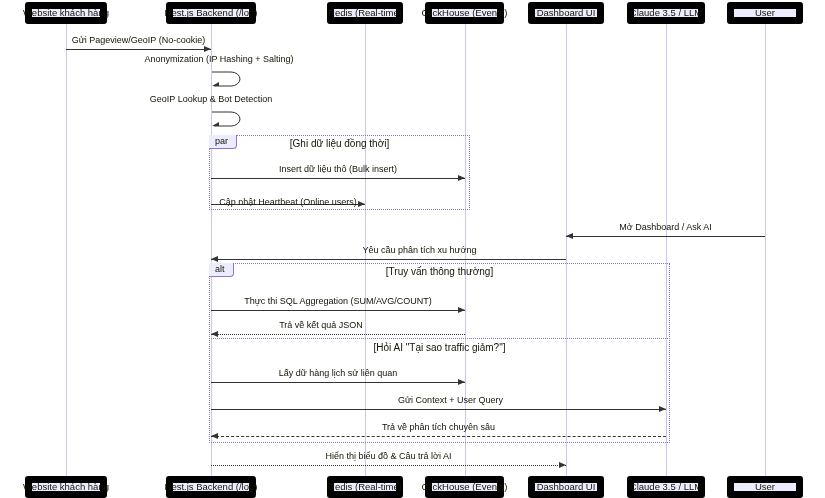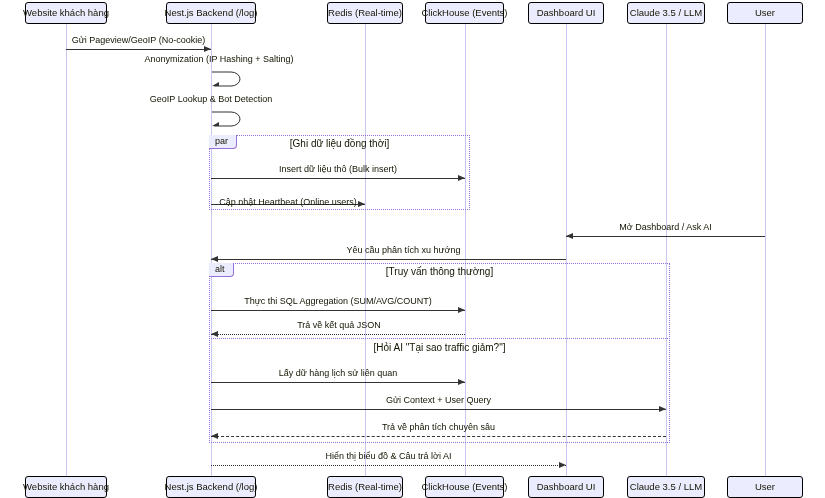--- a/index.html
+++ b/index.html
@@ -16,21 +16,21 @@
     width: 825px;
     height: 498px;
     overflow: hidden;
     background: #ffffff;
   }
   
   .actor-box {
     position: absolute;
     box-sizing: border-box;
     background: #ECECFF;
-    border: 1px solid #000000;
+    border: 7px solid #000000;
     border-radius: 3px;
     color: #131300;
     font-size: 9.5px;
     line-height: 1.1;
     text-align: center;
     display: flex;
     align-items: center;
     justify-content: center;
     padding: 0 3px;
     white-space: nowrap;
@@ -160,33 +160,33 @@
       <div class="arrow-head right" style="top: 175px; left: 458px;"></div>
       <div class="msg-label" style="left: 211px; width: 254px; top: 165px;">Insert dữ liệu thô (Bulk insert)</div>
       <div class="msg-line" style="left: 211px; width: 154px; top: 204px;"></div>
       <div class="arrow-head right" style="top: 201px; left: 358px;"></div>
       <div class="msg-label" style="left: 211px; width: 154px; top: 198px;">Cập nhật Heartbeat (Online users)</div>
       <div class="msg-line" style="left: 566px; width: 199px; top: 236px;"></div>
       <div class="arrow-head left" style="top: 233px; left: 566px;"></div>
       <div class="msg-label" style="left: 566px; width: 199px; top: 223px;">Mở Dashboard / Ask AI</div>
       <div class="msg-line" style="left: 211px; width: 355px; top: 259px;"></div>
       <div class="arrow-head left" style="top: 256px; left: 211px;"></div>
-      <div class="msg-label" style="left: 203px; width: 355px; top: 246px; padding-left: 23px;">Yêu cầu phân tích xu hướng</div>
+      <div class="msg-label" style="left: 219px; width: 355px; top: 246px; padding-left: 23px;">Yêu cầu phân tích xu hướng</div>
       <div class="msg-line" style="left: 211px; width: 254px; top: 310px;"></div>
       <div class="arrow-head right" style="top: 307px; left: 458px;"></div>
       <div class="msg-label" style="left: 211px; width: 254px; top: 297px;">Thực thi SQL Aggregation (SUM/AVG/COUNT)</div>
       <div class="msg-line dotted" style="left: 211px; width: 254px; top: 334px;"></div>
       <div class="arrow-head left" style="top: 331px; left: 211px;"></div>
-      <div class="msg-label" style="left: 212px; width: 254px; top: 321px;">Trả về kết quả JSON</div>
+      <div class="msg-label" style="left: 194px; width: 254px; top: 321px;">Trả về kết quả JSON</div>
       <div class="msg-line" style="left: 211px; width: 254px; top: 382px;"></div>
       <div class="arrow-head right" style="top: 379px; left: 458px;"></div>
       <div class="msg-label" style="left: 211px; width: 254px; top: 369px;">Lấy dữ hàng lịch sử liên quan</div>
       <div class="msg-line" style="left: 211px; width: 455px; top: 409px;"></div>
       <div class="arrow-head right" style="top: 406px; left: 659px;"></div>
-      <div class="msg-label" style="left: 211px; width: 455px; top: 396px;">Gửi Context + User Query</div>
+      <div class="msg-label" style="left: 223px; width: 455px; top: 396px;">Gửi Context + User Query</div>
       <div class="msg-line dashed" style="left: 211px; width: 455px; top: 436px;"></div>
       <div class="arrow-head left" style="top: 433px; left: 211px;"></div>
       <div class="msg-label" style="left: 211px; width: 455px; top: 423px;">Trả về phân tích chuyên sâu</div>
       <div class="msg-line dotted" style="left: 211px; width: 355px; top: 465px;"></div>
       <div class="arrow-head right" style="top: 462px; left: 559px;"></div>
       <div class="msg-label" style="left: 211px; width: 355px; top: 452px;">Hiển thị biểu đồ &amp; Câu trả lời AI</div>
     </div>
   <div id="layer-actors-top">
       <div class="actor-box" style="left: 25px; top: 2px; width: 82px; height: 22px;">
         <span>Website khách hàng</span>

